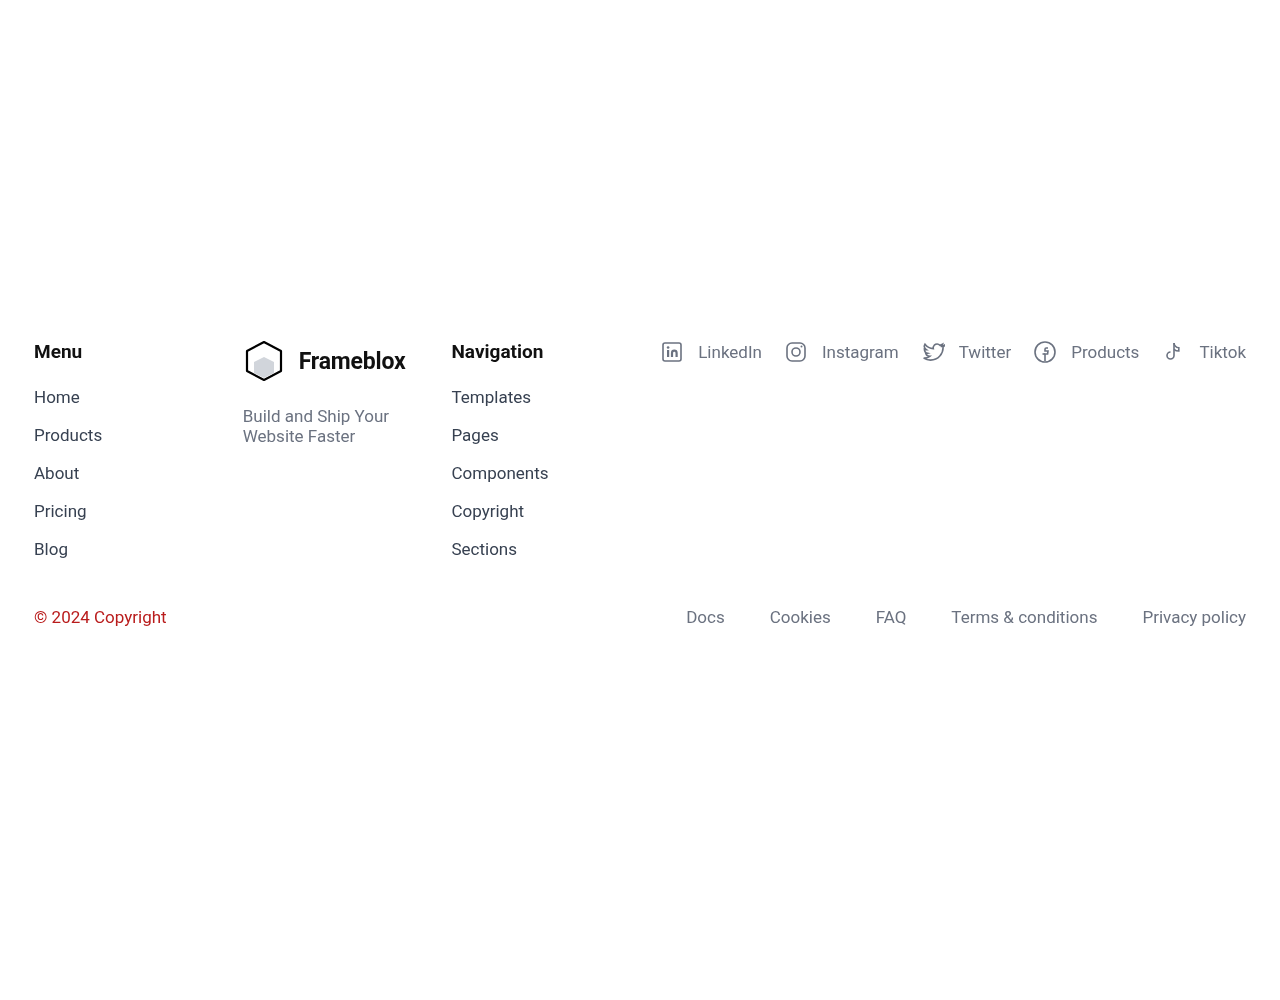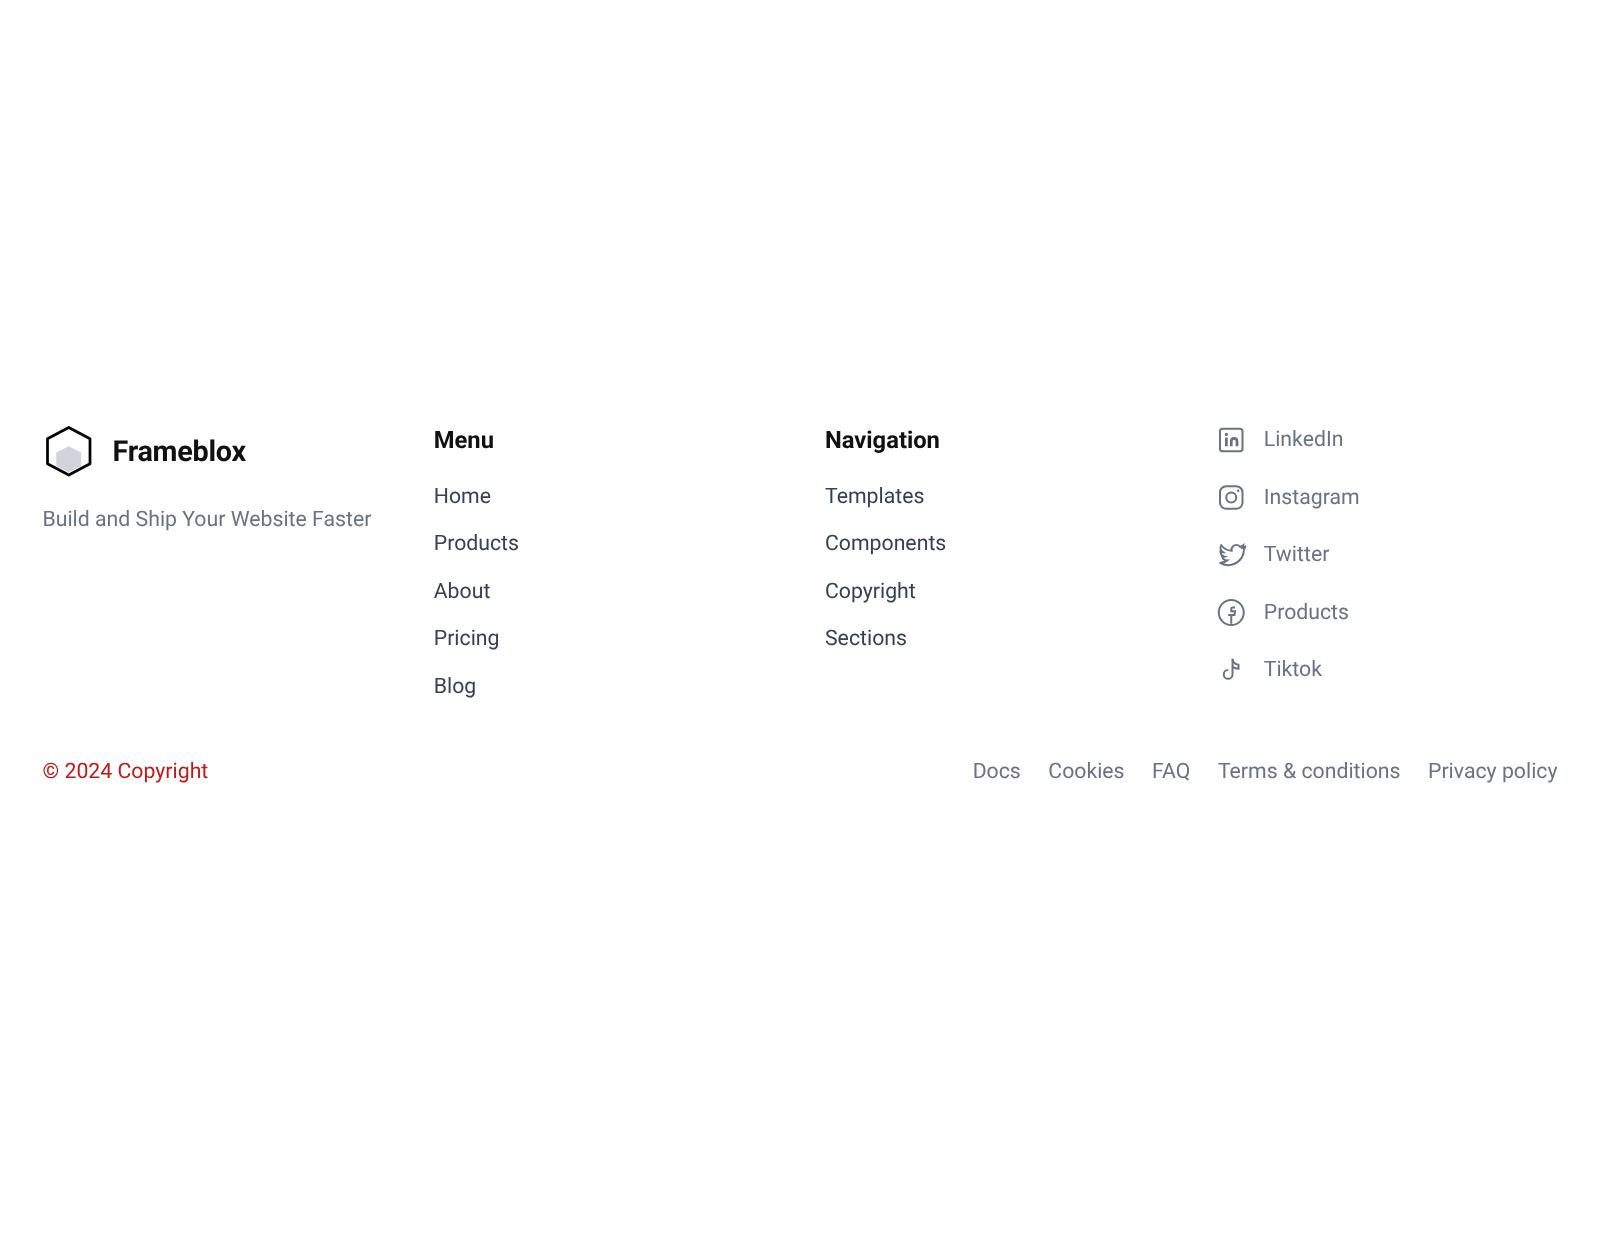--- a/index.html
+++ b/index.html
@@ -9,64 +9,65 @@
   .footer-top { display: flex; gap: 40px; }
   .col { flex: 1; }
   .brand-col { flex: 1; }
   .logo-row { display: flex; align-items: center; gap: 14px; margin-bottom: 24px; }
   .logo-icon { width: 42px; height: 42px; display: flex; align-items: center; justify-content: center; }
   .brand-name { font-size: 23px; font-weight: 700; color: #111111; letter-spacing: -0.2px; }
   .brand-tagline { font-size: 17px; color: #6b7280; }
   .col-heading { font-size: 19px; font-weight: 700; color: #111111; margin-bottom: 24px; }
   .link-list { display: flex; flex-direction: column; gap: 18px; }
   .text-link { font-size: 17px; color: #374151; text-decoration: none; cursor: pointer; }
-  .social-list { display: flex; flex-direction: column; gap: 22px; }
+  .social-list { display: flex; flex-direction: row; gap: 22px; }
   .social-item { display: flex; align-items: center; gap: 14px; cursor: pointer; }
   .social-icon { width: 24px; height: 24px; display: flex; align-items: center; justify-content: center; color: #6b7280; }
   .social-label { font-size: 17px; color: #6b7280; }
   .footer-bottom { display: flex; justify-content: space-between; align-items: center; margin-top: 48px; }
   .copyright { font-size: 17px; color: #b91c1c; }
   .bottom-links { display: flex; gap: 22px; }
-  .bottom-link { font-size: 17px; color: #6b7280; text-decoration: none; cursor: pointer; }
+  .bottom-link { font-size: 17px; color: #6b7280; text-decoration: none; cursor: pointer; margin-left: 23px; }
   svg { display: block; }
 </style>
 </head>
 <body>
 
 <div class="footer-wrap">
   <div class="footer-top">
+
+    <div class="col">
+      <div class="col-heading">Menu</div>
+      <div class="link-list">
+        <a class="text-link">Home</a>
+        <a class="text-link">Products</a>
+        <a class="text-link">About</a>
+        <a class="text-link">Pricing</a>
+        <a class="text-link">Blog</a>
+      </div>
+    </div>
 
     <div class="col brand-col">
       <div class="logo-row">
         <span class="logo-icon">
           <svg width="42" height="42" viewBox="0 0 42 42">
             <polygon points="21,2 38,11 38,31 21,40 4,31 4,11" fill="none" stroke="#000" stroke-width="2.2" stroke-linejoin="round"></polygon>
             <polygon points="21,17 31,22 31,33 21,38 11,33 11,22" fill="#d1d5db"></polygon>
           </svg>
         </span>
         <span class="brand-name">Frameblox</span>
       </div>
       <div class="brand-tagline">Build and Ship Your Website Faster</div>
     </div>
 
     <div class="col">
-      <div class="col-heading">Menu</div>
-      <div class="link-list">
-        <a class="text-link">Home</a>
-        <a class="text-link">Products</a>
-        <a class="text-link">About</a>
-        <a class="text-link">Pricing</a>
-        <a class="text-link">Blog</a>
-      </div>
-    </div>
-
-    <div class="col">
       <div class="col-heading">Navigation</div>
       <div class="link-list">
         <a class="text-link">Templates</a>
+        <a class="text-link">Pages</a>
         <a class="text-link">Components</a>
         <a class="text-link">Copyright</a>
         <a class="text-link">Sections</a>
       </div>
     </div>
 
     <div class="col">
       <div class="social-list">
 
         <a class="social-item">

